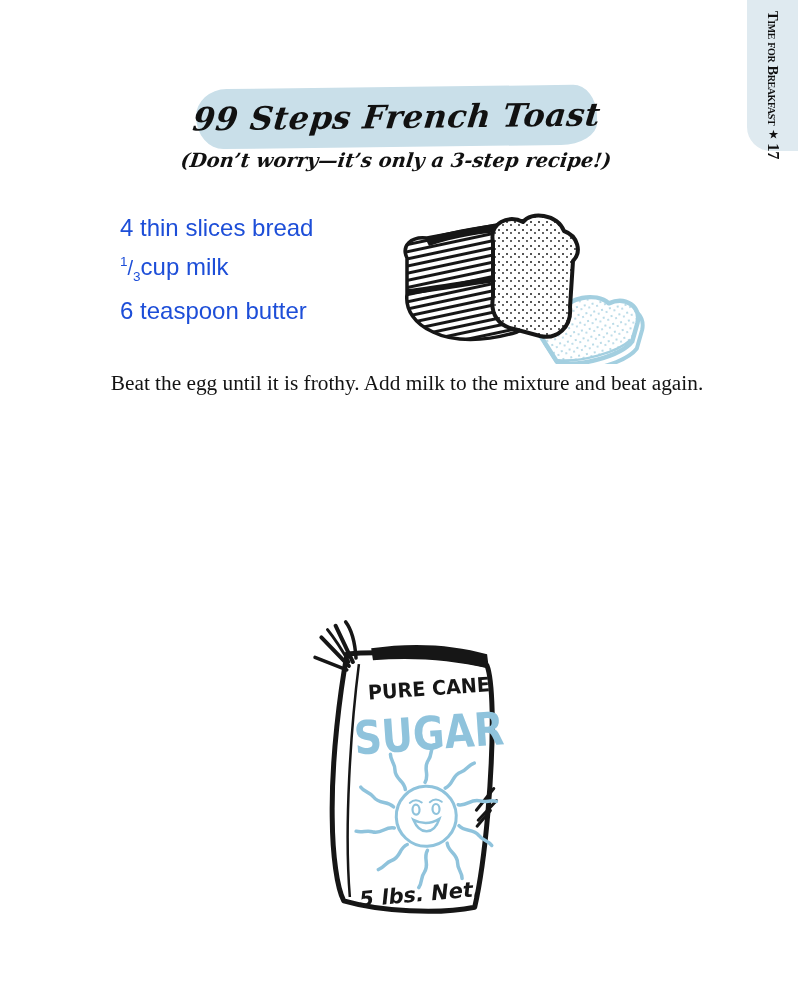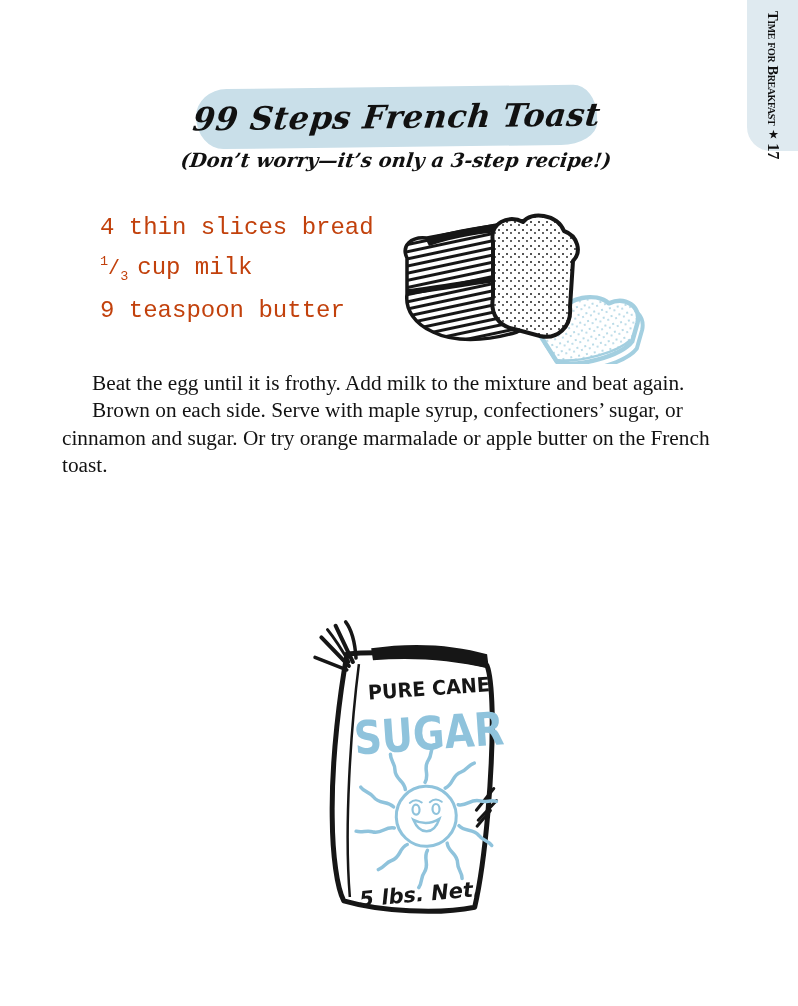--- a/index.html
+++ b/index.html
@@ -37,39 +37,39 @@
     white-space:nowrap;
   }
   .subtitle{
     position:absolute;left:150px;top:149px;width:492px;text-align:center;
     font-family:"DejaVu Serif",serif;font-style:italic;font-weight:700;
     font-size:19.5px;transform:skewX(-7deg);color:#111;
   }
 
   
   .ingredients{
-    position:absolute;left:100px;top:211px;margin:0;padding:0;list-style:none;
-    font-family:Liberation Mono, monospace;font-size:24px;line-height:34px;color:#c2410c;
+    position:absolute;left:120px;top:211px;margin:0;padding:0;list-style:none;
+    font-family:Liberation Sans, sans-serif;font-size:24px;line-height:34px;color:#1d4ed8;
   }
   .frac sup{font-size:13.5px;vertical-align:9px;}
   .frac sub{font-size:13.5px;vertical-align:-6px;}
   .frac .slash{font-size:20px;}
-  .after-frac{margin-left:9px;}
+  .after-frac{}
 
   
   .bread-svg{position:absolute;left:393px;top:196px;}
   .sugar-svg{position:absolute;left:281px;top:609px;}
 
   
   .instructions{
     position:absolute;left:62px;top:370px;width:660px;
     font-family:"Liberation Serif",serif;font-size:21.3px;line-height:27.4px;
     color:#131313;
   }
-  .instructions p{margin:0;text-indent:30px;}
+  .instructions p{margin:0;text-indent:30px;text-align:center;}
 </style>
 </head>
 <body>
 
 <div class="page">
 
   <div class="tab">
     <div class="tab-text">
       <span>Time for Breakfast</span>
       <span class="tab-star">★</span>
@@ -78,21 +78,21 @@
   </div>
 
   <div class="banner">
     <h1 class="title">99 Steps French Toast</h1>
   </div>
   <div class="subtitle">(Don’t worry—it’s only a 3-step recipe!)</div>
 
   <ul class="ingredients">
     <li>4 thin slices bread</li>
     <li><span class="frac"><sup>1</sup><span class="slash">/</span><sub>3</sub></span><span class="after-frac">cup milk</span></li>
-    <li>9 teaspoon butter</li>
+    <li>6 teaspoon butter</li>
   </ul>
 
   <svg class="bread-svg" width="272" height="168" viewBox="0 0 272 168">
     <defs>
       <pattern id="stip" width="8" height="8" patternUnits="userSpaceOnUse">
         <rect width="8" height="8" fill="#ffffff"></rect>
         <circle cx="2" cy="2" r="1" fill="#1a1a1a"></circle>
         <circle cx="6" cy="5" r="0.9" fill="#1a1a1a"></circle>
       </pattern>
       <pattern id="stipb" width="8" height="8" patternUnits="userSpaceOnUse">
@@ -116,21 +116,20 @@
       <path d="M 14 62 C 8 50 18 40 34 42 L 120 26 C 134 23 146 26 150 32 L 146 126 L 124 136 C 92 146 60 146 40 136 C 22 128 12 114 14 98 Z" fill="url(#slices)" stroke="#161616" stroke-width="3.5" stroke-linejoin="round"></path>
       <path d="M 32 42 C 70 32 104 26 130 27 L 132 36 C 100 34 66 40 36 50 Z" fill="#161616"></path>
       <path d="M 16 96 C 60 90 104 82 142 78" fill="none" stroke="#161616" stroke-width="6" stroke-linecap="round"></path>
     </g>
 
     <path d="M 100 46 C 96 27 116 18 130 26 C 138 15 164 18 171 35 C 185 40 189 56 180 65 L 177 111 C 179 131 164 144 147 140 L 121 133 C 105 130 97 117 100 101 Z" fill="url(#stip)" stroke="#161616" stroke-width="4" stroke-linejoin="round"></path>
   </svg>
 
   <div class="instructions">
     <p>Beat the egg until it is frothy. Add milk to the mixture and beat again.</p>
-    <p>Brown on each side. Serve with maple syrup, confectioners’ sugar, or cinnamon and sugar. Or try orange marmalade or apple butter on the French toast.</p>
   </div>
 
   <svg class="sugar-svg" width="254" height="330" viewBox="0 0 254 330">
     <g transform="rotate(1 127 165)">
 
       <path d="M 64 46 C 58 82 50 150 52 210 C 53 248 58 280 65 293 C 102 303 160 305 196 297 C 206 250 212 160 210 100 C 209 78 207 62 204 55 C 160 45 100 42 64 46 Z" fill="#ffffff" stroke="#161616" stroke-width="5" stroke-linejoin="round"></path>
 
       <path d="M 88 40 C 130 33 170 35 204 44 L 206 58 C 166 50 128 48 90 52 Z" fill="#161616"></path>
 
       <g stroke="#161616" fill="none" stroke-linecap="round">

